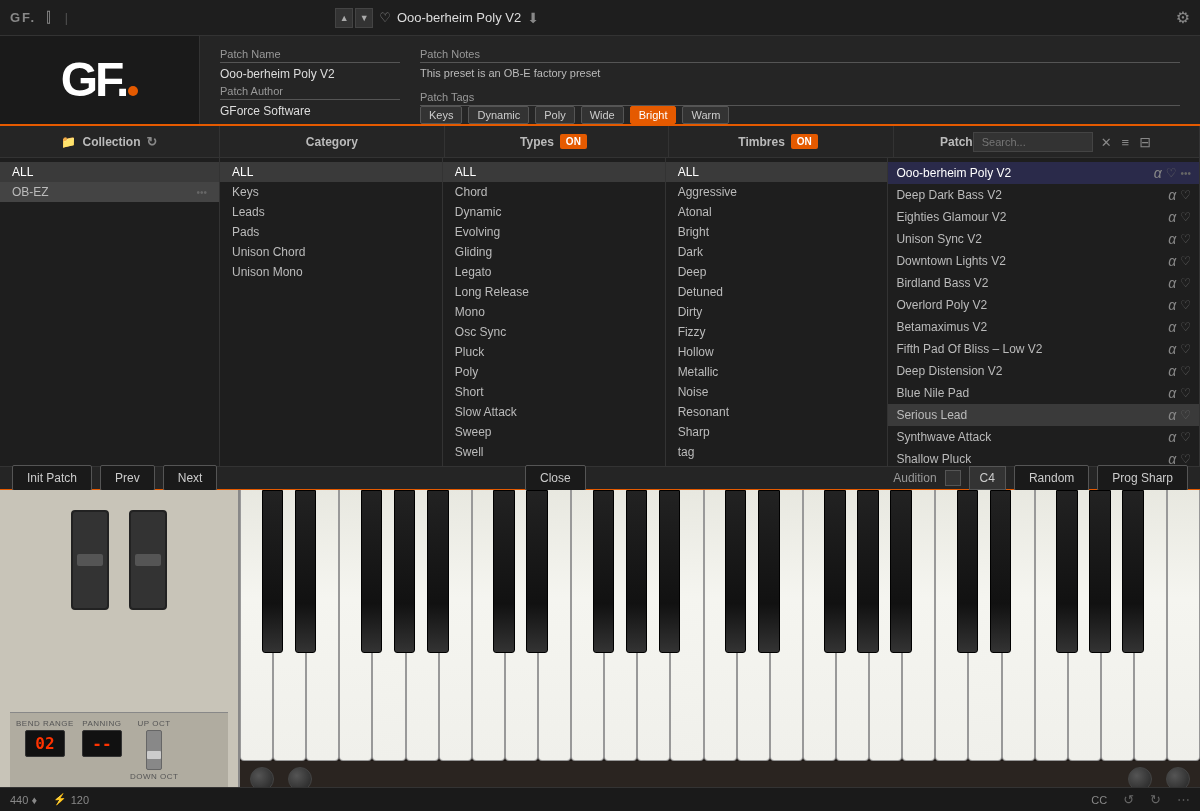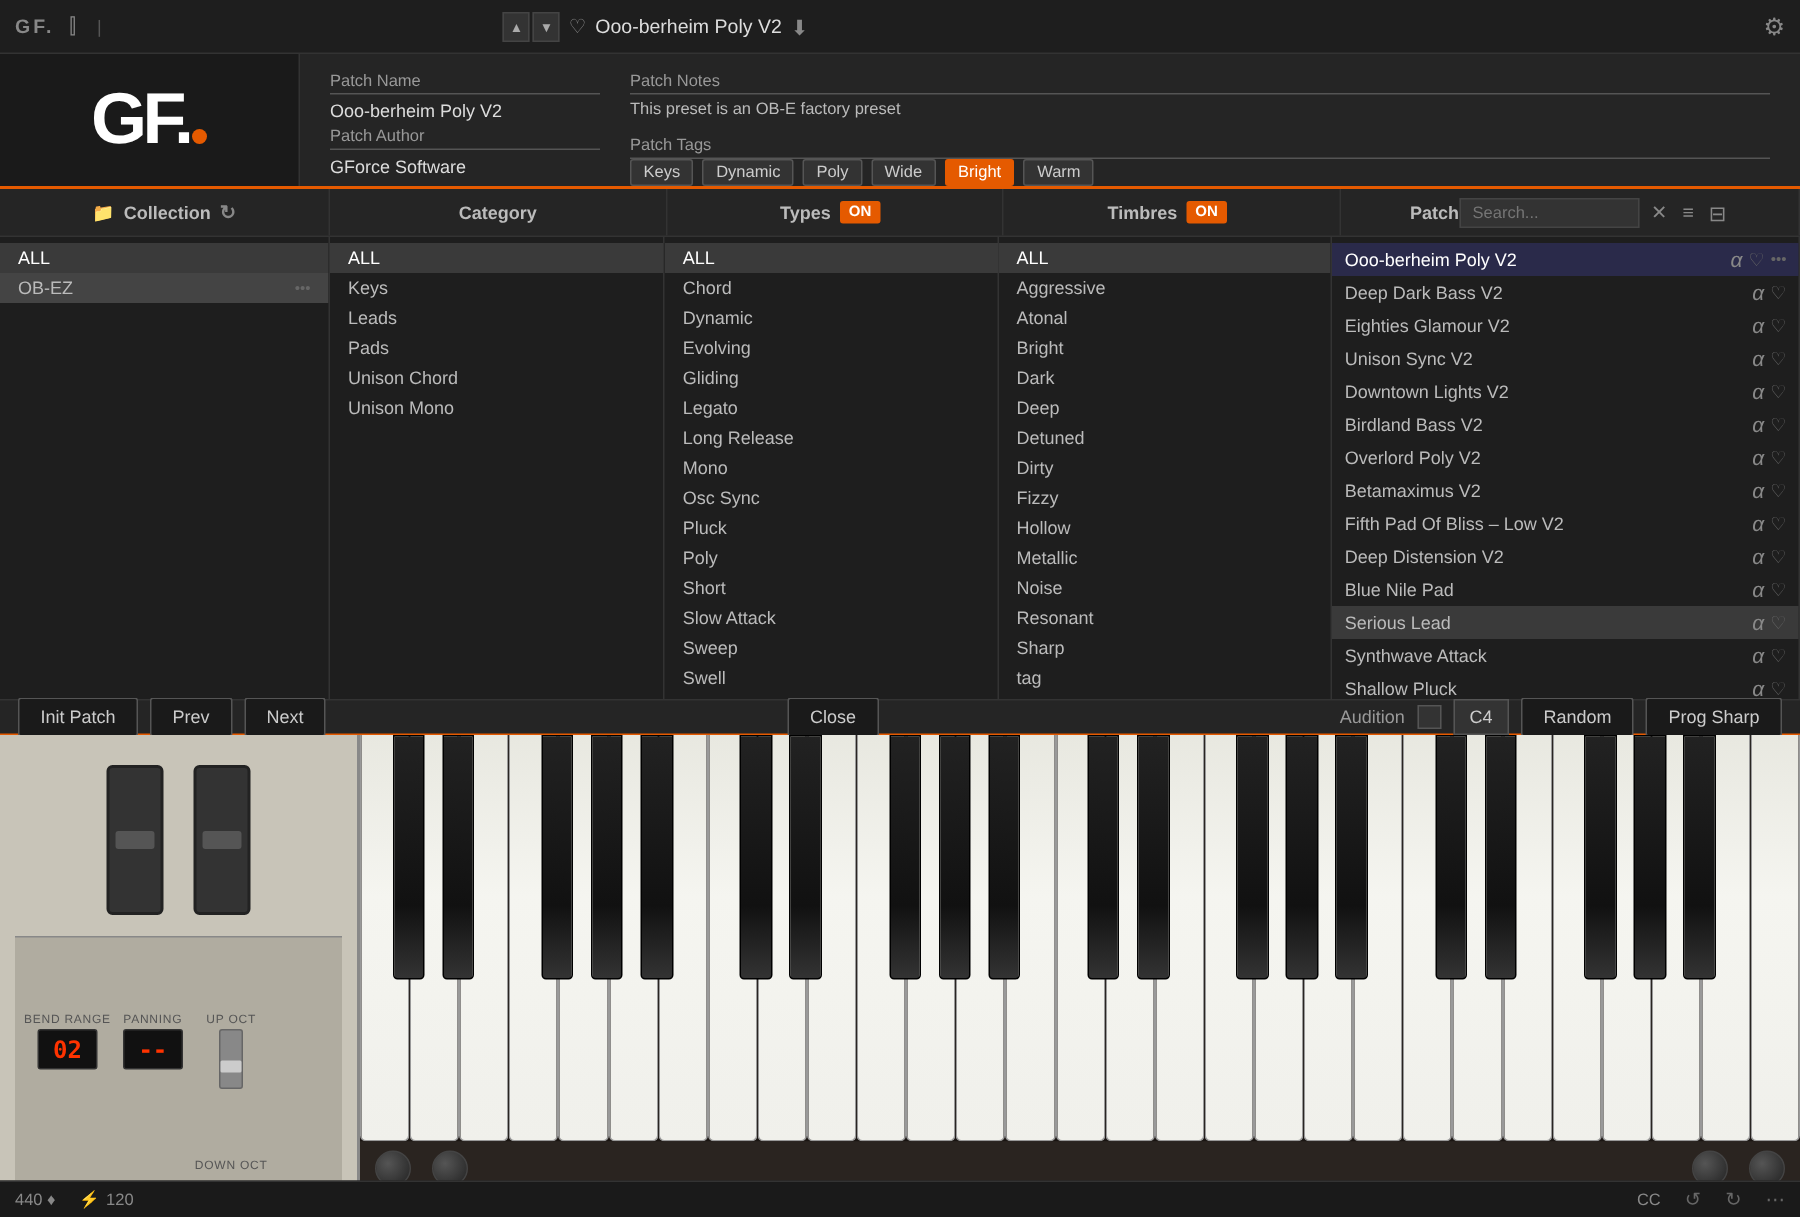--- a/index.html
+++ b/index.html
@@ -214,21 +214,21 @@
       border-radius: 2px;
       padding: 2px 6px;
       font-size: 10px;
       font-weight: bold;
       cursor: pointer;
       margin: 0 6px;
     }
     .browser-icons {
       display: flex;
       gap: 6px;
-      align-items: flex-start;
+      align-items: flex-end;
     }
     .search-box {
       background: #333;
       border: 1px solid #444;
       color: #ccc;
       padding: 3px 8px;
       font-size: 11px;
       width: 120px;
       outline: none;
     }
@@ -386,21 +386,20 @@
       flex-direction: column;
       align-items: center;
       gap: 2px;
     }
     .control-label {
       font-size: 8px;
       color: #555;
       text-transform: uppercase;
       letter-spacing: 0.5px;
       text-align: center;
-      margin-top: 44px;
     }
     .led-display {
       background: #111;
       border: 1px solid #333;
       color: #ff3300;
       font-family: monospace;
       font-size: 16px;
       font-weight: bold;
       padding: 3px 8px;
       border-radius: 2px;

